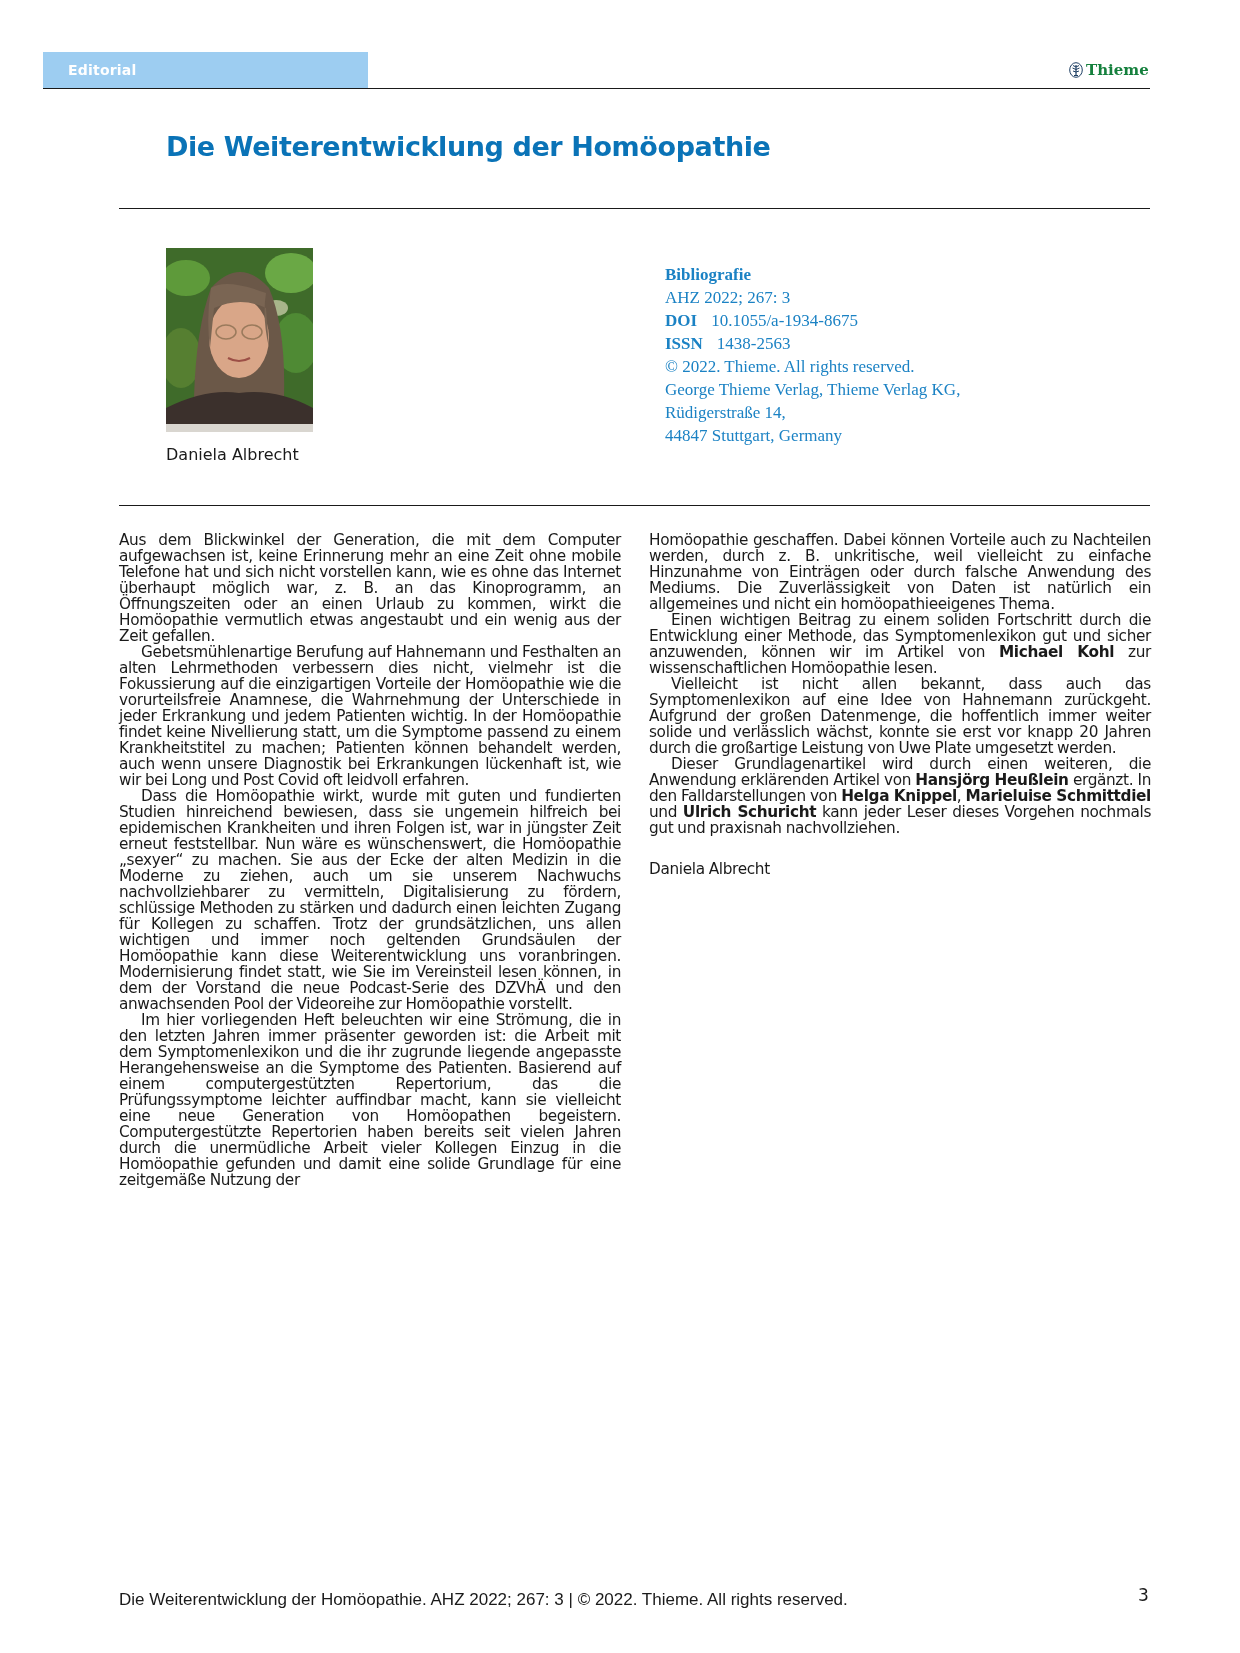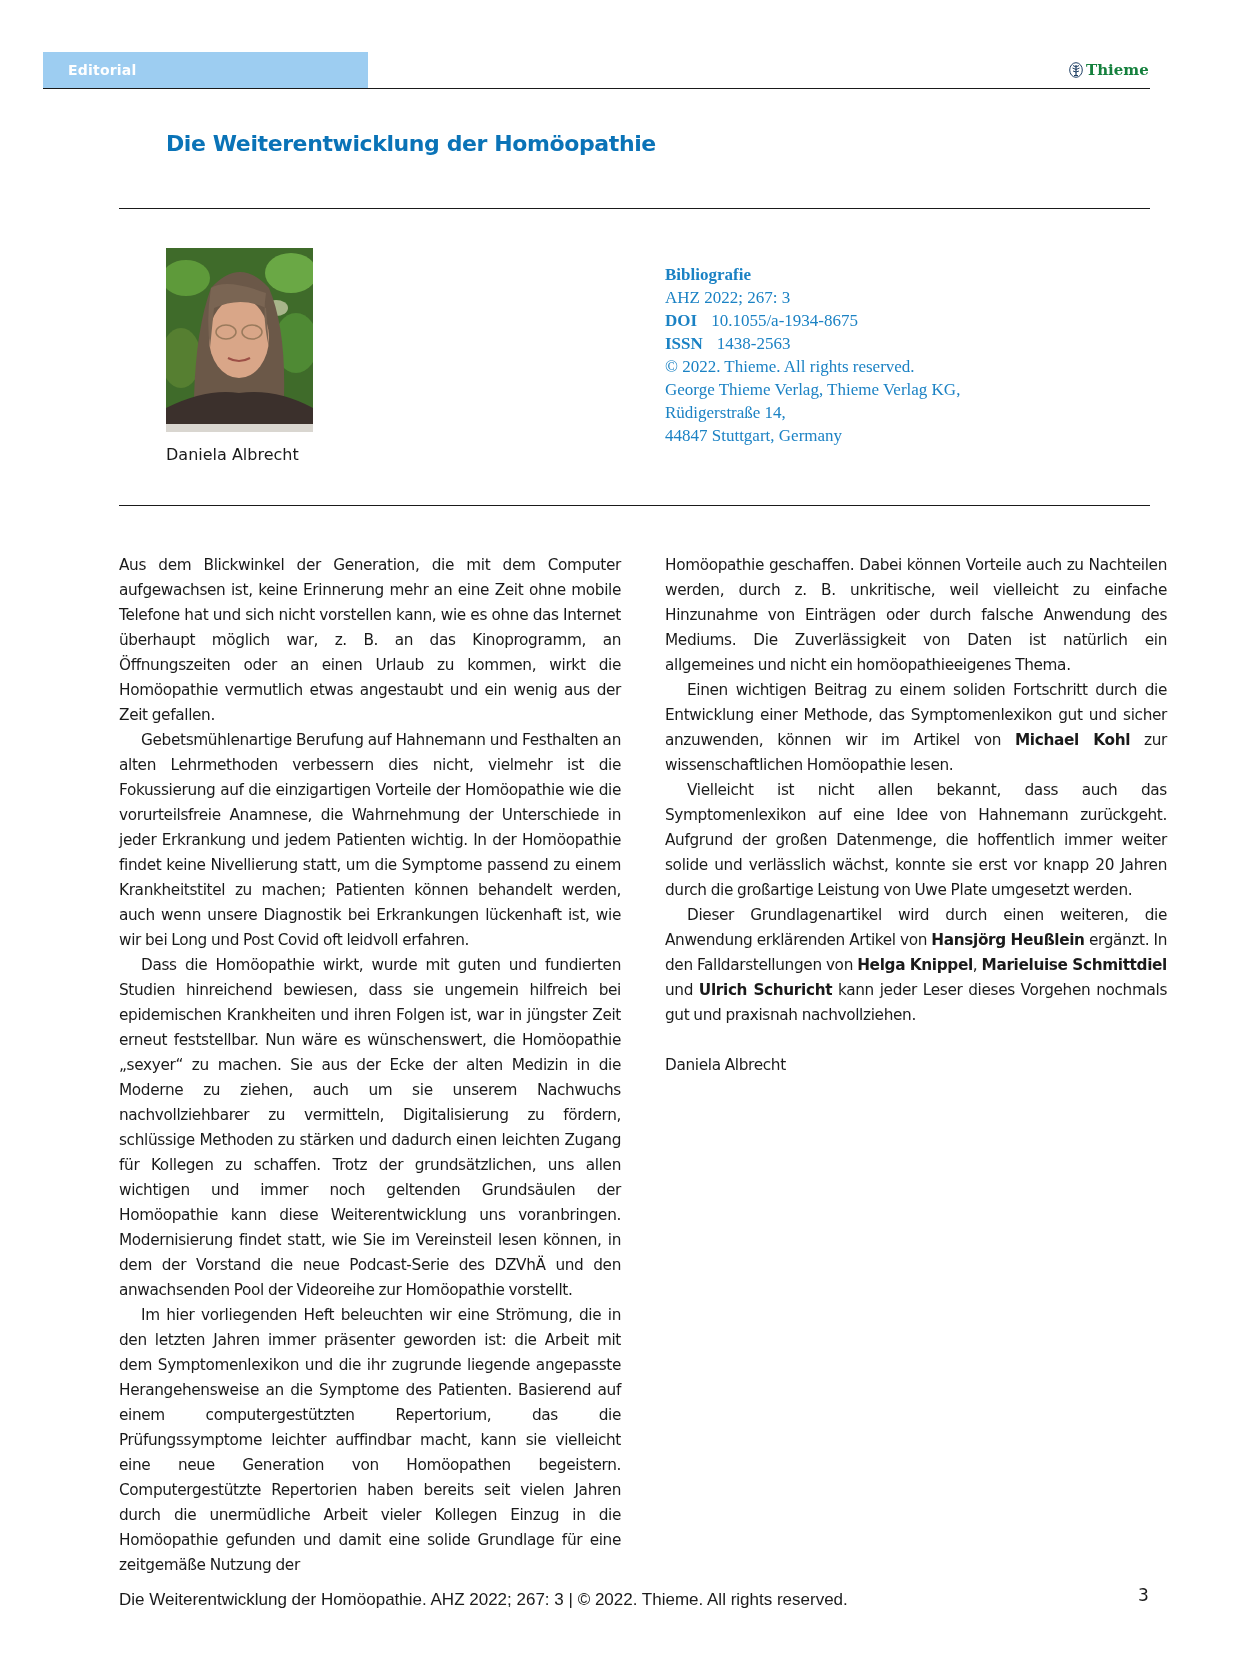--- a/index.html
+++ b/index.html
@@ -10,40 +10,40 @@
     
     .editorial-box { left: 43px; top: 52px; width: 325px; height: 37px; background: #9dcdf1; }
     .editorial-label { left: 68px; top: 62px; font-family: "DejaVu Sans", sans-serif; font-weight: bold;
                        font-size: 14px; color: #ffffff; letter-spacing: 0.2px; }
     .header-rule { left: 43px; top: 88px; width: 1107px; height: 0; border-top: 1.5px solid #1a1a1a; }
     .brand { left: 1069px; top: 61px; display: flex; align-items: center; gap: 3px; }
     .brand-icon { width: 14px; height: 16px; }
     .brand-name { font-family: "DejaVu Serif", serif; font-weight: bold; font-size: 15px; color: #15803d; }
 
     
-    .title { left: 166px; top: 131px; font-family: "DejaVu Sans", sans-serif; font-weight: bold; font-size: 22px;
+    .title { left: 166px; top: 131px; font-family: "DejaVu Sans", sans-serif; font-weight: bold; font-size: 27px;
              color: #0a73b7; letter-spacing: -0.4px; margin: 0; }
     .rule { left: 119px; width: 1031px; height: 0; border-top: 1.5px solid #1a1a1a; }
     .rule-1 { top: 208px; }
     .rule-2 { top: 505px; }
 
     
     .photo { left: 166px; top: 248px; width: 147px; height: 184px; overflow: hidden; }
     .author-name { left: 166px; top: 445px; font-size: 16px; color: #1a1a1a; font-family: "DejaVu Sans", sans-serif; }
 
     
     .biblio { left: 665px; top: 263px; font-size: 17px; line-height: 23px; color: #1b82c4; font-family: Liberation Serif, serif; }
     .biblio .b { font-weight: bold; }
     .biblio .gap { display: inline-block; width: 14px; }
 
     
-    .col { top: 553px; width: 502px; font-size: 15.3px; line-height: 25px; text-align: justify;
+    .col { top: 532px; width: 502px; font-size: 15.3px; line-height: 16px; text-align: justify;
            font-family: "DejaVu Sans", sans-serif; color: #1a1a1a; letter-spacing: -0.35px; word-spacing: -0.5px; }
     .col-left { left: 119px; }
-    .col-right { left: 649px; margin-left: 16px; }
+    .col-right { left: 649px; }
     .col p { margin: 0; text-indent: 22px; hyphens: auto; }
     .col p.first { text-indent: 0; }
     .col strong { font-weight: bold; }
     .signature { margin-top: 25px !important; text-indent: 0 !important; }
 
     
     .footer-text { left: 119px; top: 1590px; font-size: 17px; color: #1a1a1a; font-family: "Liberation Sans", sans-serif; }
     .page-number { left: 1138px; top: 1585px; font-size: 17px; color: #1a1a1a; font-family: "DejaVu Sans", sans-serif; }
   </style>
 </head>

